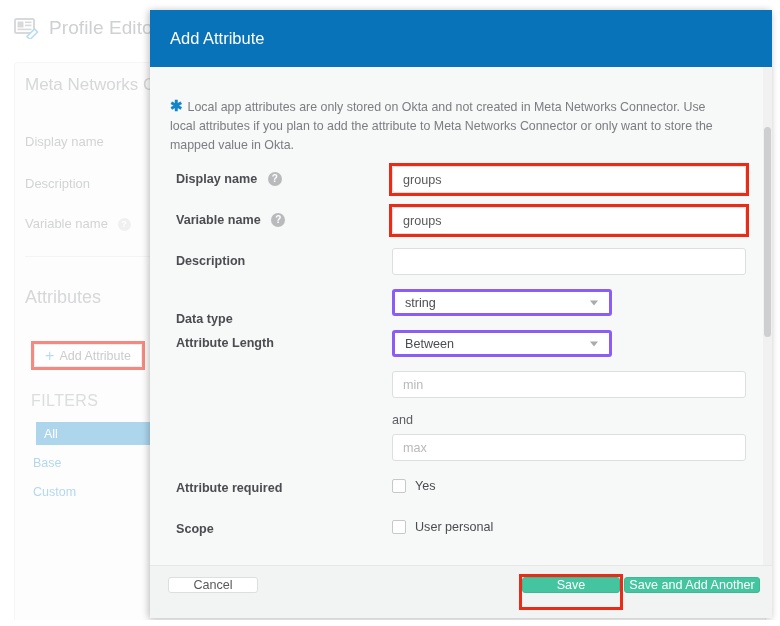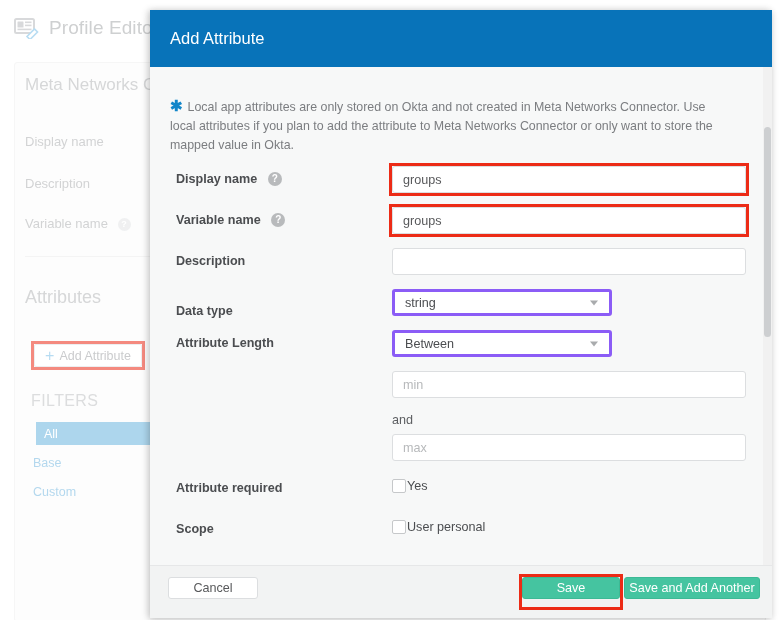--- a/index.html
+++ b/index.html
@@ -309,21 +309,21 @@
     left: 242px;
     font-size: 12.6px;
     color: #5c5e61;
   }
 
   .cb-row {
     position: absolute;
     left: 242px;
     display: flex;
     align-items: flex-start;
-    gap: 1px;
+    gap: 9px;
   }
   .checkbox {
     width: 14px; height: 14px;
     border: 1px solid #c6c8ca;
     border-radius: 2px;
     background: #ffffff;
     box-sizing: border-box;
     flex: none;
   }
   .cb-label {
@@ -336,21 +336,21 @@
     left: 0; bottom: 0;
     width: 622px;
     height: 53px;
     background: #f2f3f3;
     border-top: 1px solid #e6e7e8;
     box-sizing: border-box;
   }
   .btn {
     position: absolute;
     top: 11px;
-    height: 22px;
+    height: 16px;
     border-radius: 3px;
     font-size: 12.6px;
     display: flex;
     align-items: center;
     justify-content: center;
     box-sizing: border-box;
     font-family: "Liberation Sans", sans-serif;
     cursor: pointer;
   }
   .btn-cancel {
@@ -494,21 +494,21 @@
     </div>
 
     <div class="form-row" style="top:186px">
       <div class="form-label" style="top:0">
         <span>Description</span>
       </div>
       <input class="text-input" style="top: -5px;" type="text" value="">
     </div>
 
     <div class="form-row" style="top:227px">
-      <div class="form-label" style="top:9px">
+      <div class="form-label" style="top:17px">
         <span>Data type</span>
       </div>
       <div class="select-box" style="top:-5px">
         <span>string</span>
         <span class="select-caret"></span>
       </div>
     </div>
 
     <div class="form-row" style="top:268px">
       <div class="form-label" style="top:0">

